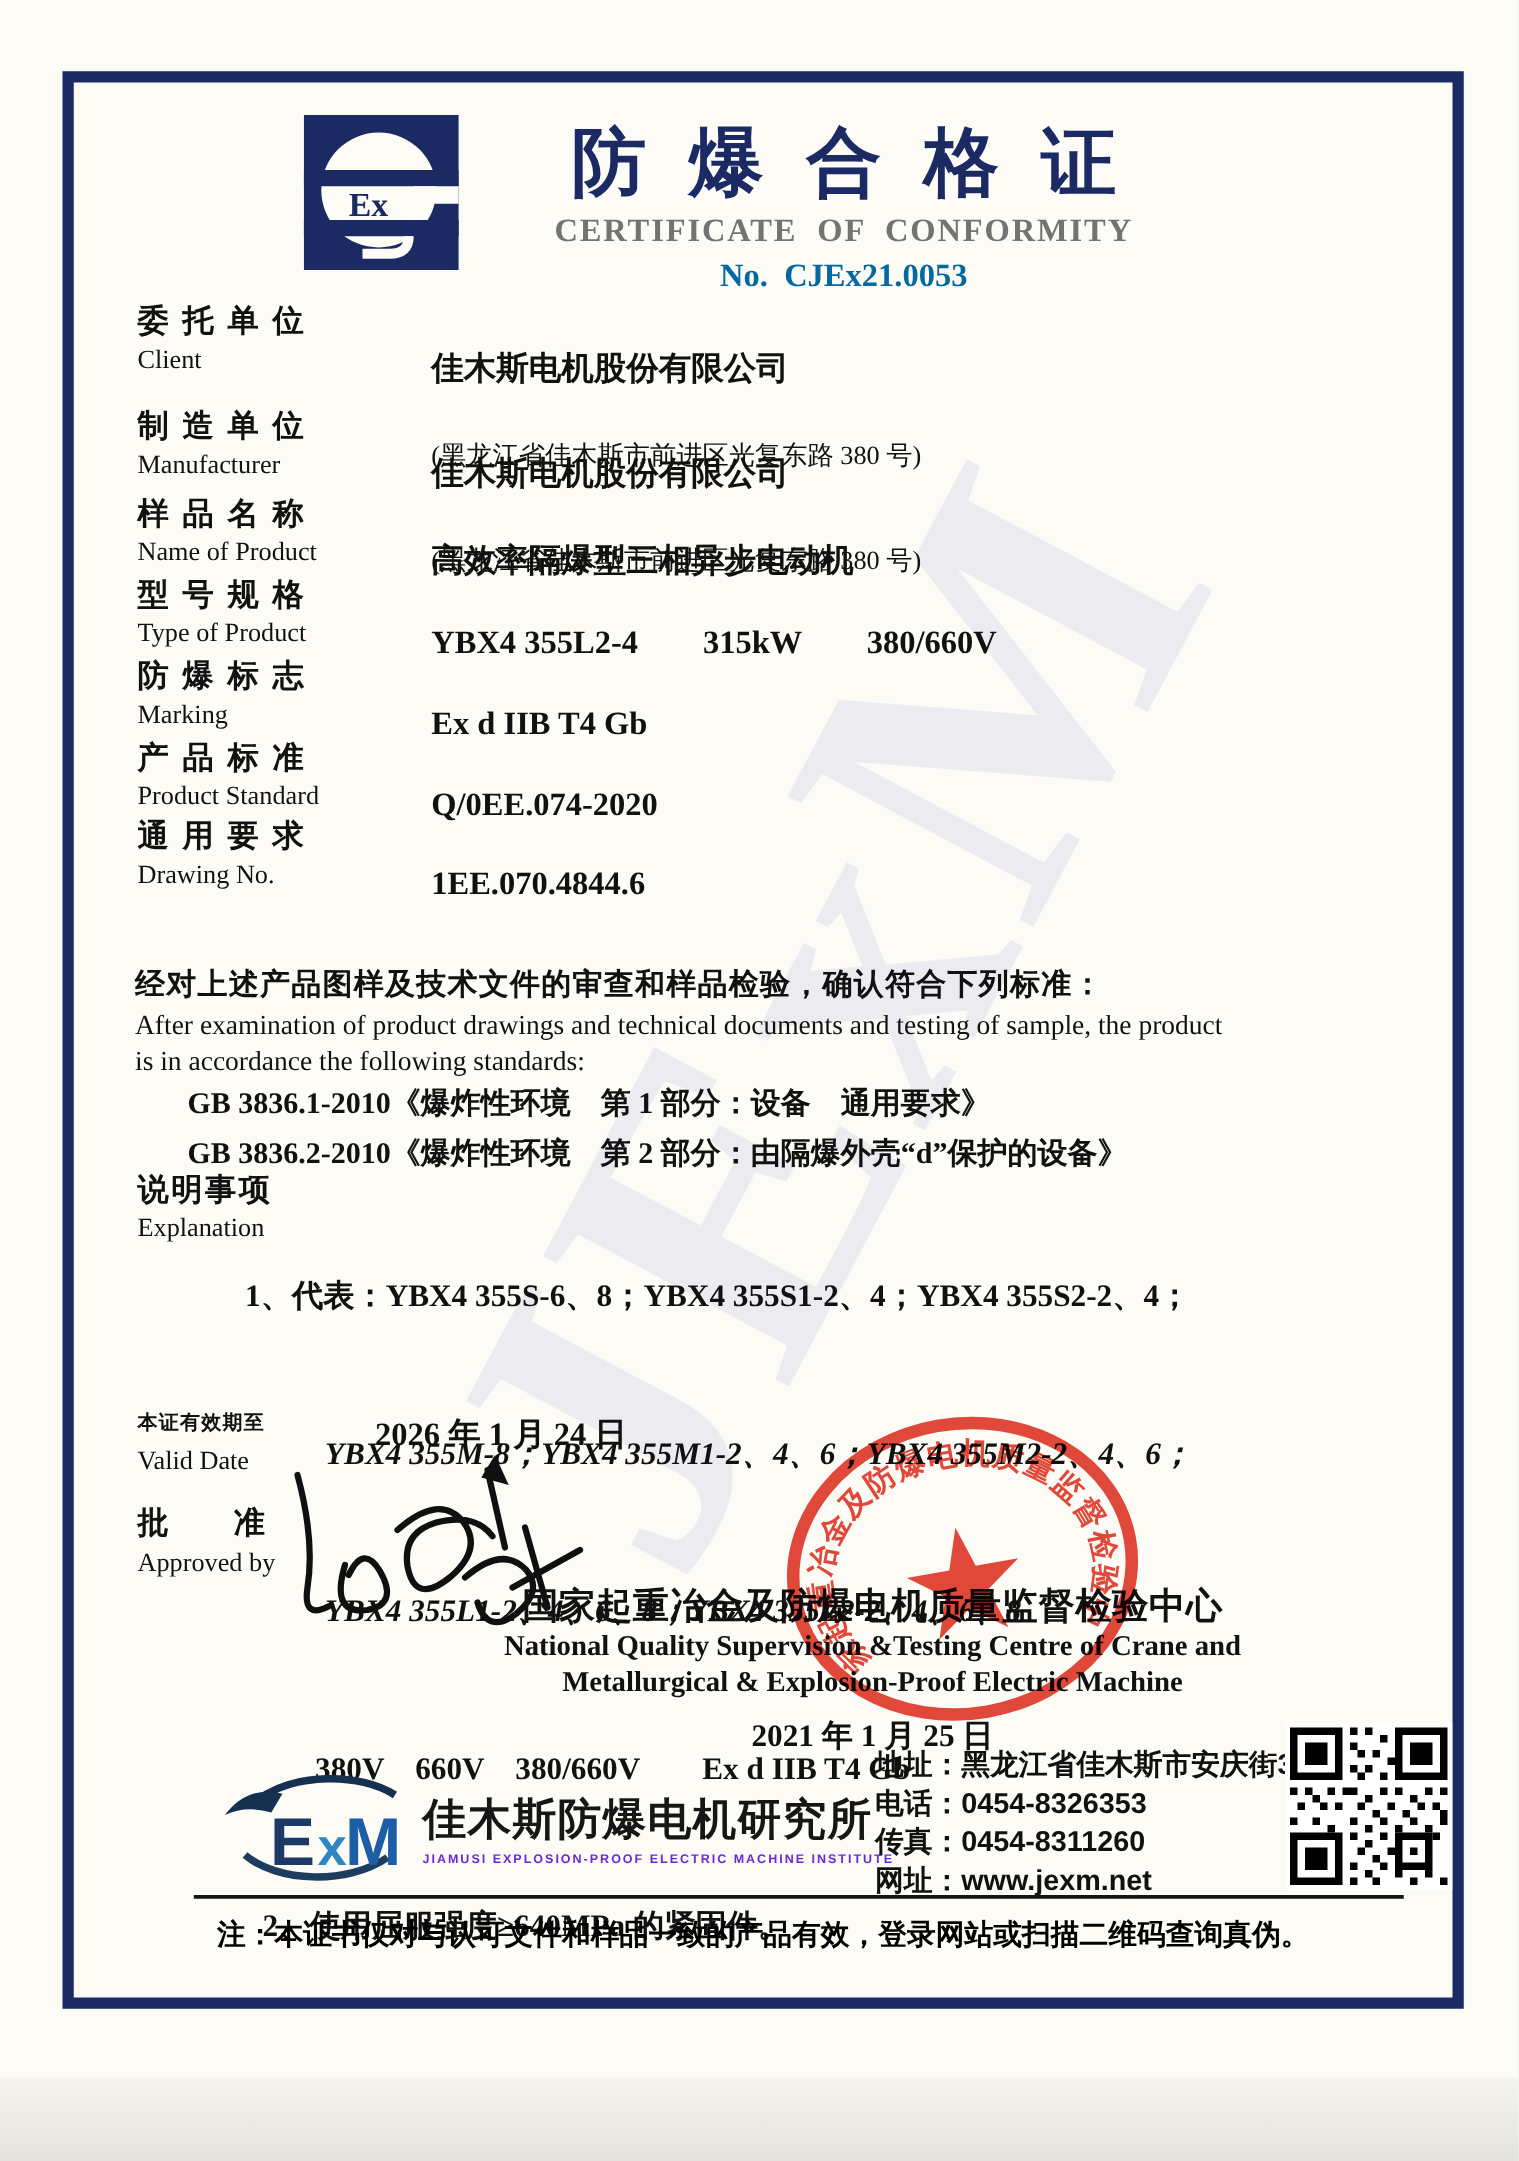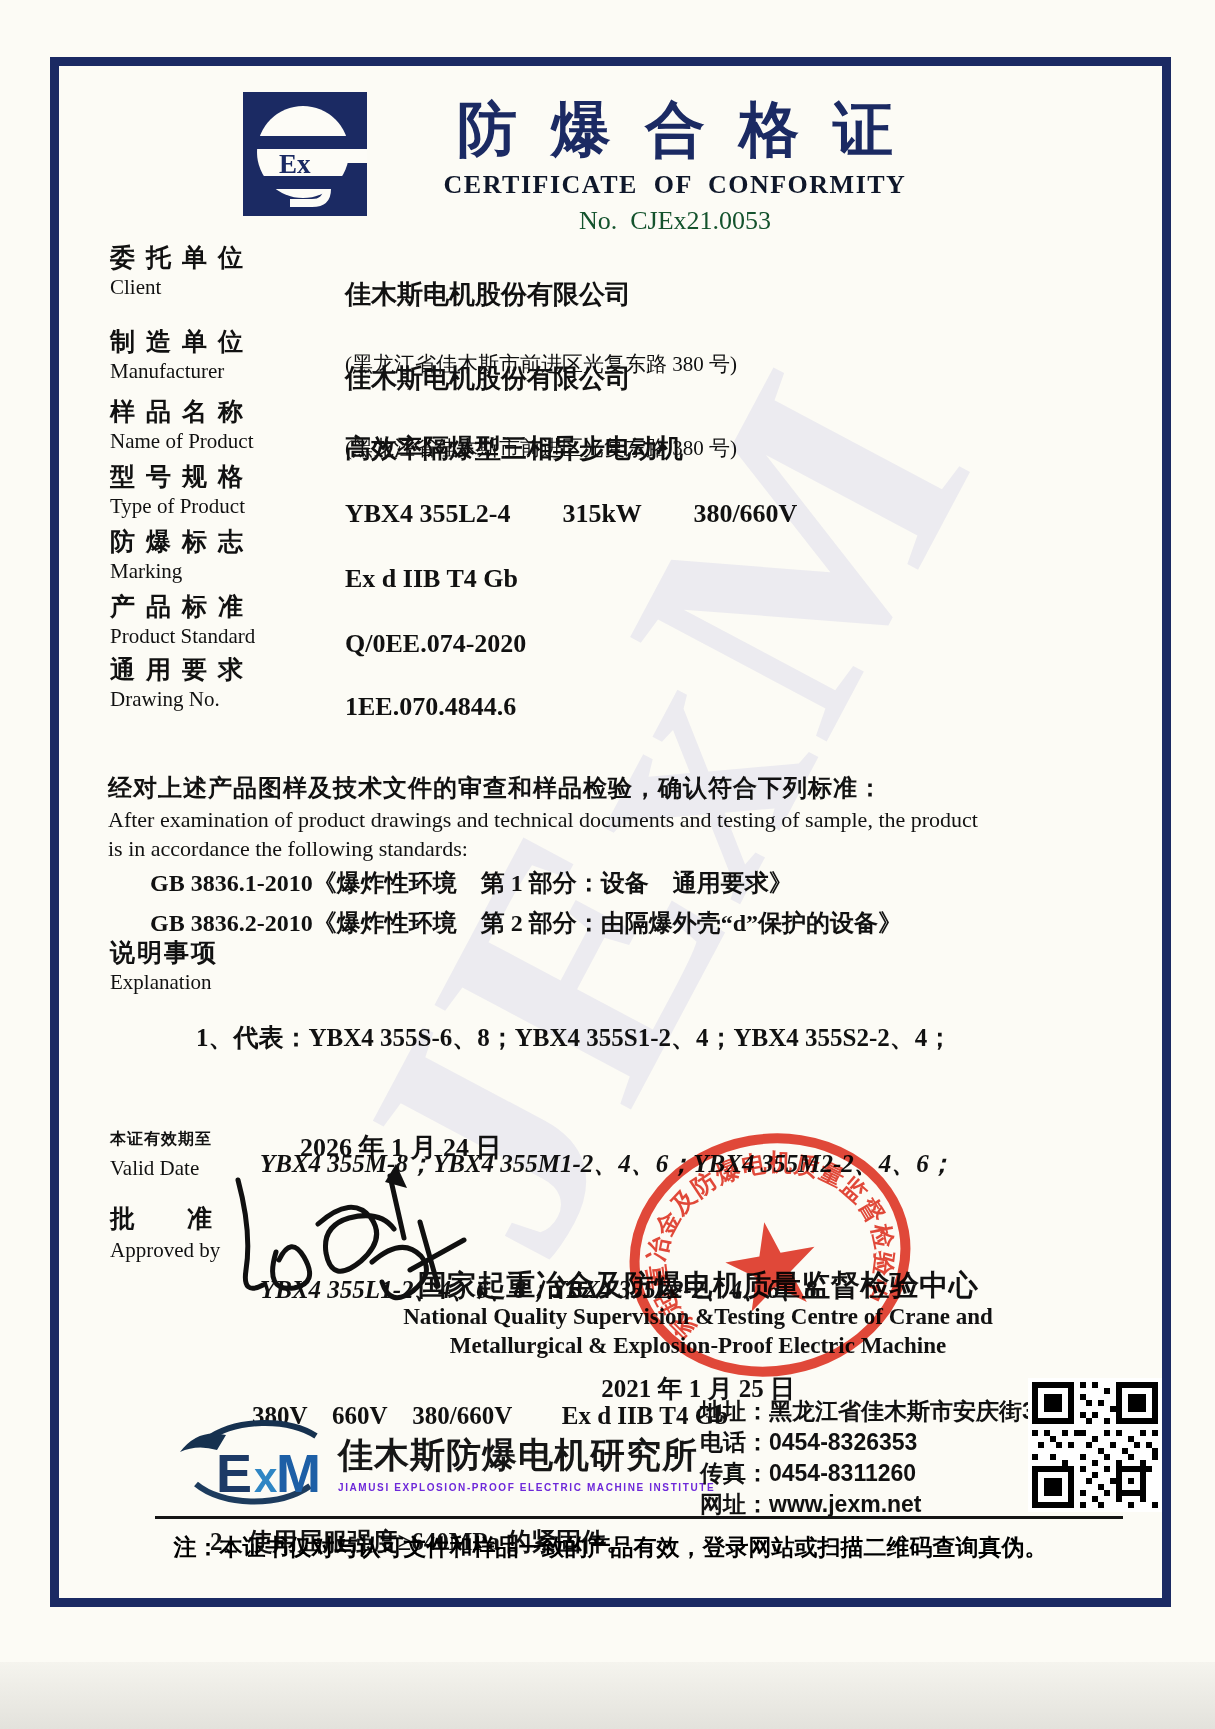--- a/index.html
+++ b/index.html
@@ -12,22 +12,22 @@
          background:linear-gradient(#f5f4ee,#e3e2dc);}
   .watermark{position:absolute;left:260px;top:430px;width:800px;height:760px;
          display:flex;align-items:center;justify-content:center;
          transform:rotate(-62deg);font-size:340px;font-weight:bold;
          color:rgba(130,130,205,0.13);letter-spacing:10px;pointer-events:none;
          font-family:"Liberation Serif",serif;}
   
   .hdr-logo{position:absolute;left:243px;top:92px;}
   .title-block{position:absolute;left:360px;top:94px;width:630px;text-align:center;}
   .title-cn{font-size:60px;font-weight:bold;color:#1b2a63;letter-spacing:34px;padding-left:34px;line-height:72px;}
-  .title-en{font-size:26px;font-weight:bold;color:#0f172a;letter-spacing:1.5px;word-spacing:8px;margin-top:4px;}
-  .cert-no{font-size:26px;font-weight:normal;color:#14532d;margin-top:6px;white-space:pre-wrap;}
+  .title-en{font-size:26px;font-weight:bold;color:#737373;letter-spacing:1.5px;word-spacing:8px;margin-top:4px;}
+  .cert-no{font-size:26px;font-weight:bold;color:#0369a1;margin-top:6px;white-space:pre-wrap;}
   
   .row{position:absolute;left:110px;width:960px;display:flex;}
   .lblcol{width:235px;flex:none;}
   .lcn{font-size:25px;font-weight:bold;letter-spacing:11px;line-height:30px;}
   .len{font-size:21px;line-height:28px;}
   .valcol{flex:1;white-space:pre-wrap;}
   .vmain{font-size:26px;font-weight:bold;line-height:32px;}
   .vsub{font-size:21px;line-height:30px;margin-top:2px;}
   
   .statement{position:absolute;left:108px;top:772px;width:970px;}

